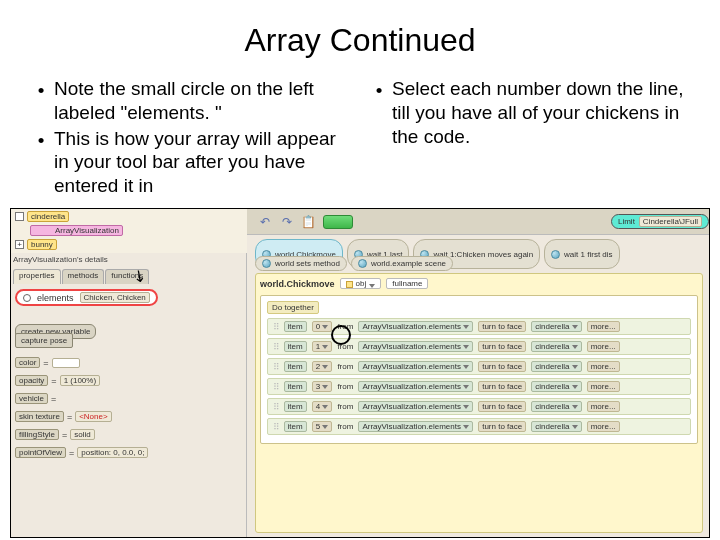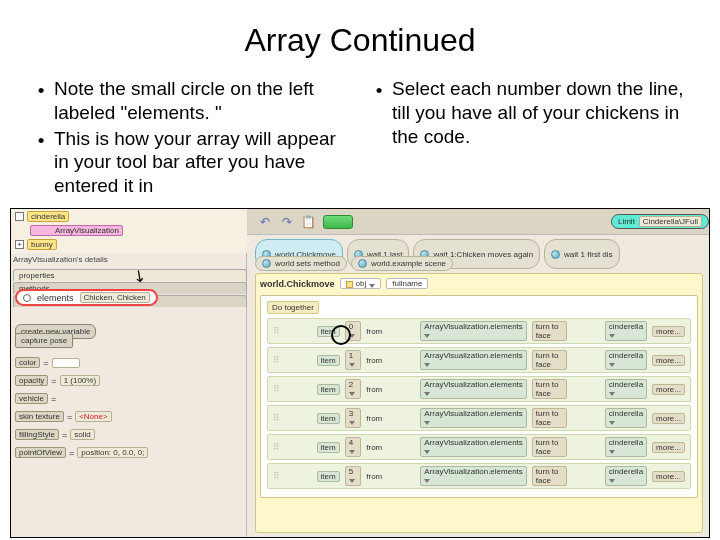--- a/index.html
+++ b/index.html
@@ -90,21 +90,20 @@
   .tree-row.selected .yellow-tile { background: #e7e095; padding-left: 24px; }
   .details-title {
     position: absolute; left: 2px; top: 46px;
     font-size: 8px; color: #444;
   }
   .tabs {
     position: absolute; left: 0; top: 60px;
     width: 236px; height: 15px;
     display: flex; gap: 1px;
     padding-left: 2px;
-    flex-direction: column;
   }
   .tab {
     background: #d9d4c4;
     border: 1px solid #aaa;
     border-bottom: none;
     border-top-left-radius: 3px;
     border-top-right-radius: 3px;
     font-size: 8px;
     padding: 1px 5px;
   }
@@ -272,21 +271,20 @@
     width: 20px; height: 20px;
     border: 2px solid #000;
     border-radius: 50%;
     background: transparent;
   }
   .dd {
     background: #d7e6d5;
     border: 1px solid #aab99f;
     border-radius: 2px;
     padding: 0 3px;
-    margin-left: 33px;
   }
   .dd2 {
     background: #e4ddc7;
     border: 1px solid #bfb793;
     border-radius: 2px;
     padding: 0 3px;
   }
   .handle {
     color: #bbb;
     letter-spacing: -1px;

